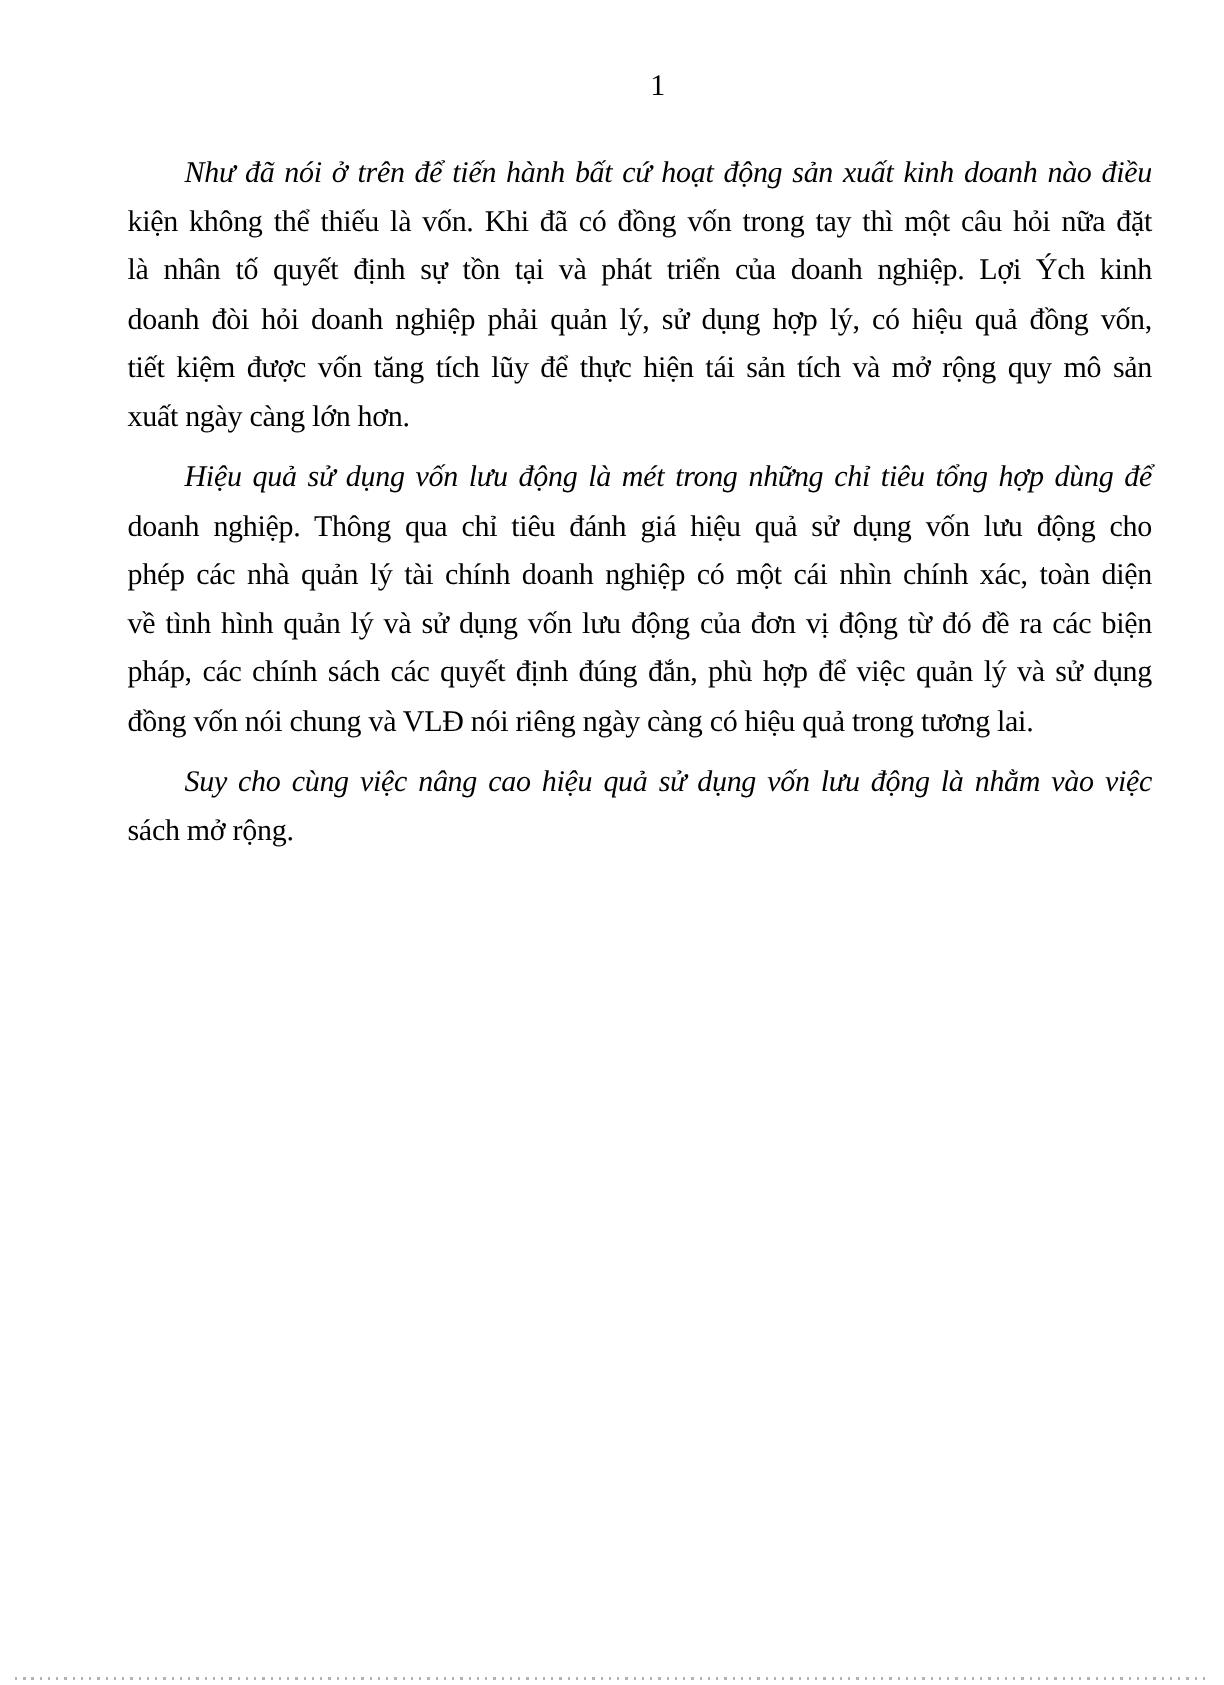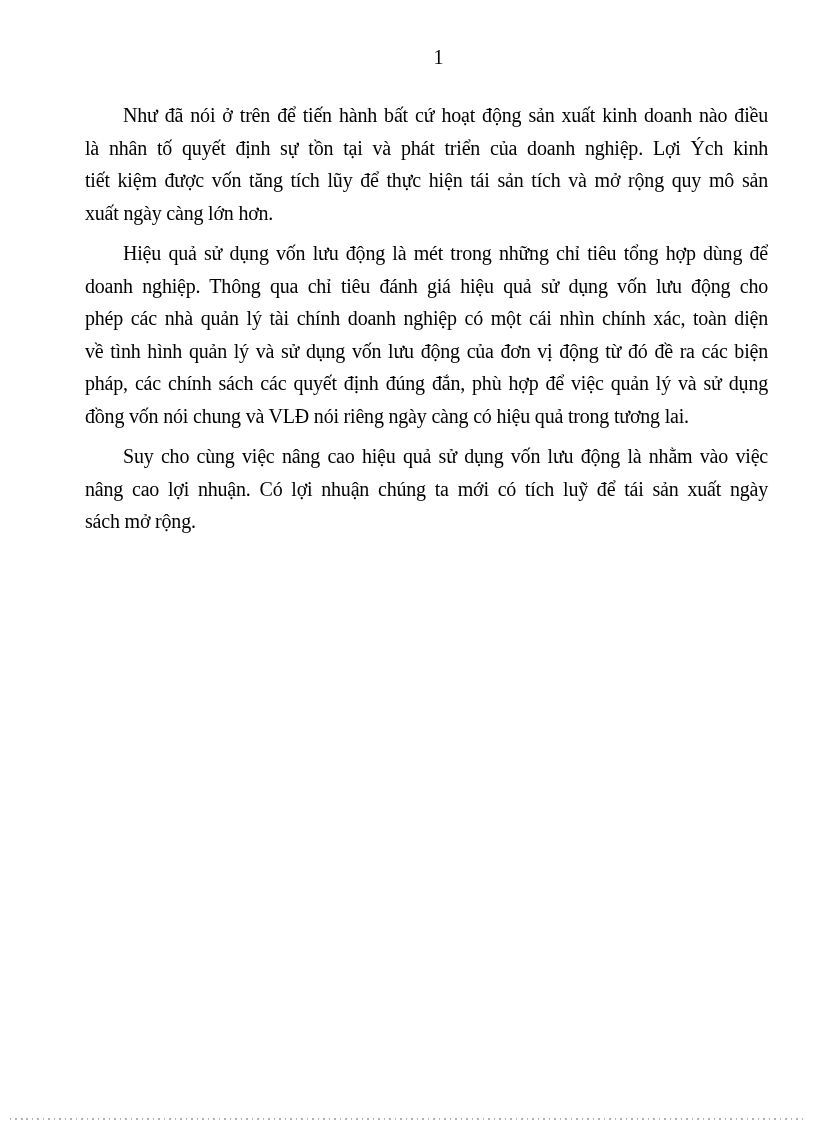--- a/index.html
+++ b/index.html
@@ -39,20 +39,21 @@
     font-size: 20px;
     line-height: 32.5px;
     letter-spacing: -0.2px;
     word-spacing: 1px;
     text-align: justify;
     text-align-last: justify;
     white-space: normal;
   }
   .line.first {
     padding-left: 38px;
+    font-style: italic;
   }
   .line.last {
     text-align-last: left;
     word-spacing: normal;
   }
   .page-edge-dots {
     position: absolute;
     left: 10px;
     right: 10px;
     bottom: 3px;
@@ -67,33 +68,34 @@
 </style>
 </head>
 <body>
 
 <div class="page">
   <div class="page-number">1</div>
 
   <div class="content">
       <div class="para">
         <div class="line first">Như đã nói ở trên để tiến hành bất cứ hoạt động sản xuất kinh doanh nào điều</div>
+        <div class="line">kiện không thể thiếu là vốn. Khi đã có đồng vốn trong tay thì một câu hỏi nữa đặt</div>
         <div class="line">là nhân tố quyết định sự tồn tại và phát triển của doanh nghiệp. Lợi Ých kinh</div>
+        <div class="line">doanh đòi hỏi doanh nghiệp phải quản lý, sử dụng hợp lý, có hiệu quả đồng vốn,</div>
         <div class="line">tiết kiệm được vốn tăng tích lũy để thực hiện tái sản tích và mở rộng quy mô sản</div>
         <div class="line last">xuất ngày càng lớn hơn.</div>
       </div>
       <div class="para">
         <div class="line first">Hiệu quả sử dụng vốn lưu động là mét trong những chỉ tiêu tổng hợp dùng để</div>
         <div class="line">doanh nghiệp. Thông qua chỉ tiêu đánh giá hiệu quả sử dụng vốn lưu động cho</div>
         <div class="line">phép các nhà quản lý tài chính doanh nghiệp có một cái nhìn chính xác, toàn diện</div>
         <div class="line">về tình hình quản lý và sử dụng vốn lưu động của đơn vị động từ đó đề ra các biện</div>
         <div class="line">pháp, các chính sách các quyết định đúng đắn, phù hợp để việc quản lý và sử dụng</div>
         <div class="line last">đồng vốn nói chung và VLĐ nói riêng ngày càng có hiệu quả trong tương lai.</div>
       </div>
       <div class="para">
         <div class="line first">Suy cho cùng việc nâng cao hiệu quả sử dụng vốn lưu động là nhằm vào việc</div>
-        <div class="line">nâng cao lợi nhuận. Có lợi nhuận chúng ta mới có tích luỹ để tái sản xuất ngày</div>
         <div class="line last">sách mở rộng.</div>
       </div>
     </div>
 
   <div class="page-edge-dots"></div>
 </div>
 
 </body></html>

